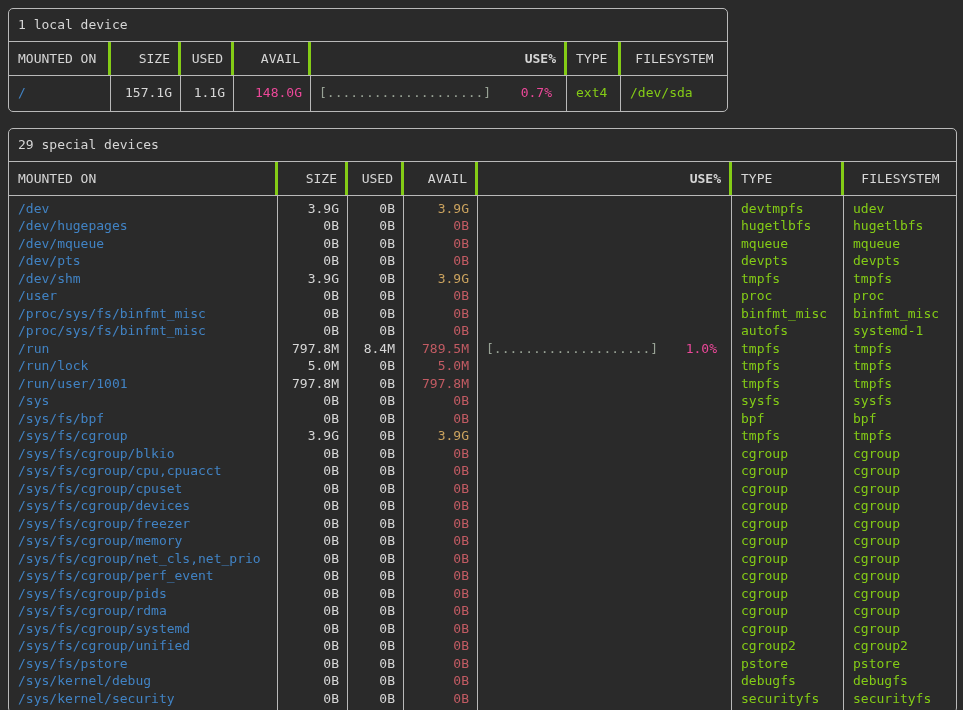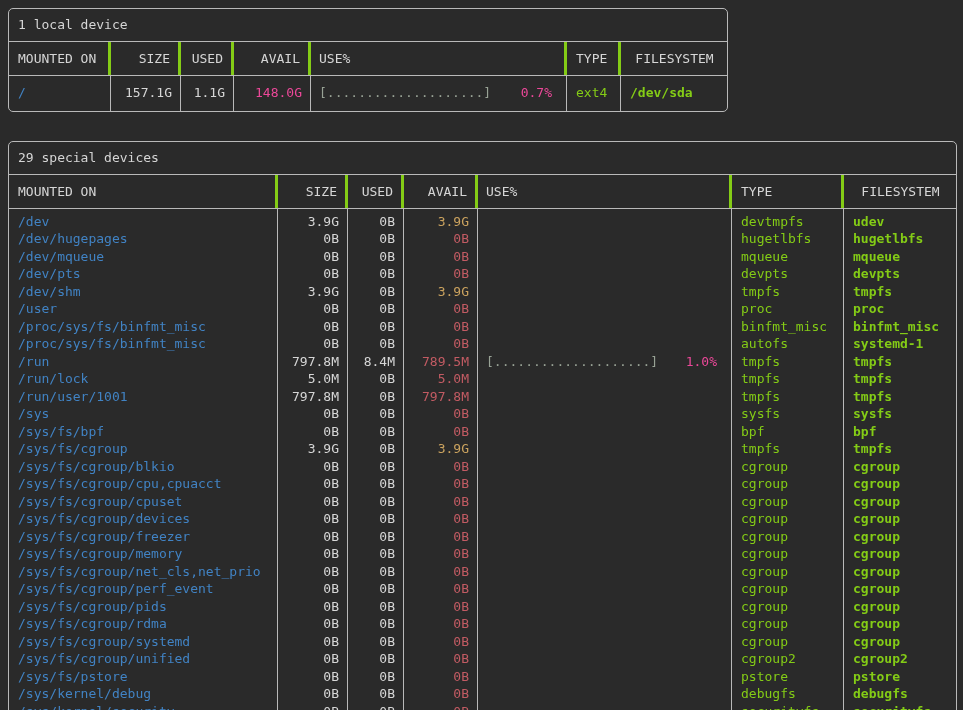--- a/index.html
+++ b/index.html
@@ -10,45 +10,45 @@
     font-size:13px;
     color:#d6d6d6;
     overflow:hidden;
   }
   .term { padding:8px; }
   .panel {
     border:1px solid #b9b9b9;
     border-radius:5px;
     width:-moz-fit-content;
     width:fit-content;
-    margin-bottom:29px;
+    margin-bottom:16px;
     background:#2a2a2a;
   }
   .title-row { padding:8px 9px 9px 9px; border-bottom:1px solid #b9b9b9; color:#d6d6d6; }
   .header-row { display:grid; border-bottom:1px solid #b9b9b9; }
   .rows { display:grid; }
   .p1 .header-row, .p1 .rows { grid-template-columns:102px 70px 53px 77px 256px 54px 106px; }
   .p2 .header-row, .p2 .rows { grid-template-columns:269px 70px 56px 74px 254px 112px 112px; }
   .hcell { padding:9px 8px; border-right:3px solid #84cc16; white-space:nowrap; overflow:hidden; }
   .hcell:last-child { border-right:none;text-align:center; }
   .cell {
     line-height:17.5px;
     padding:0 8px;
     border-right:1px solid #b9b9b9;
     white-space:nowrap; overflow:hidden;
     box-sizing:border-box;
   }
-  .cell.lastcol { border-right:none;font-weight:bold; }
+  .cell.lastcol { border-right:none; }
   .cell.rowfirst { padding-top:4px; }
   .cell.rowlast { padding-bottom:5px; }
   .p1 .cell.rowfirst { padding-top:8px; }
   .p1 .cell.rowlast { padding-bottom:9px; }
   .al { text-align:left; padding-left:9px; }
   .ar { text-align:right; }
-  .ac { text-align:left; }
+  .ac { text-align:right;font-weight:bold; }
   .usecell { display:flex; justify-content:space-between; align-items:baseline; padding-right:14px; }
   .blue   { color:#4183c4; }
   .plain  { color:#d6d6d6; }
   .green  { color:#ec4899; }
   .yellow { color:#cba35f; }
   .red    { color:#c25b63; }
   .purple { color:#84cc16; }
   .bargray{ color:#98a295; }
 </style>
 </head>

